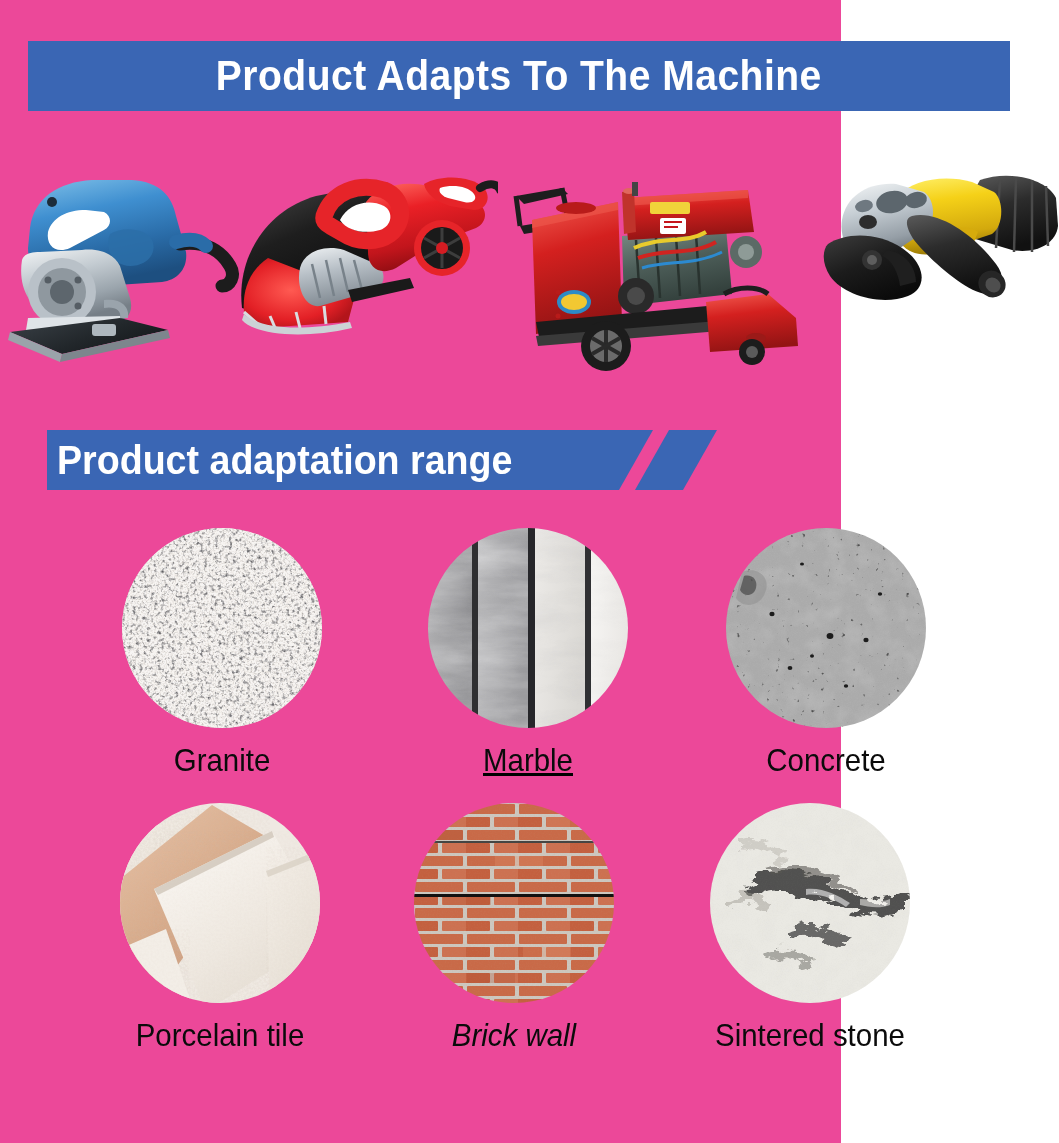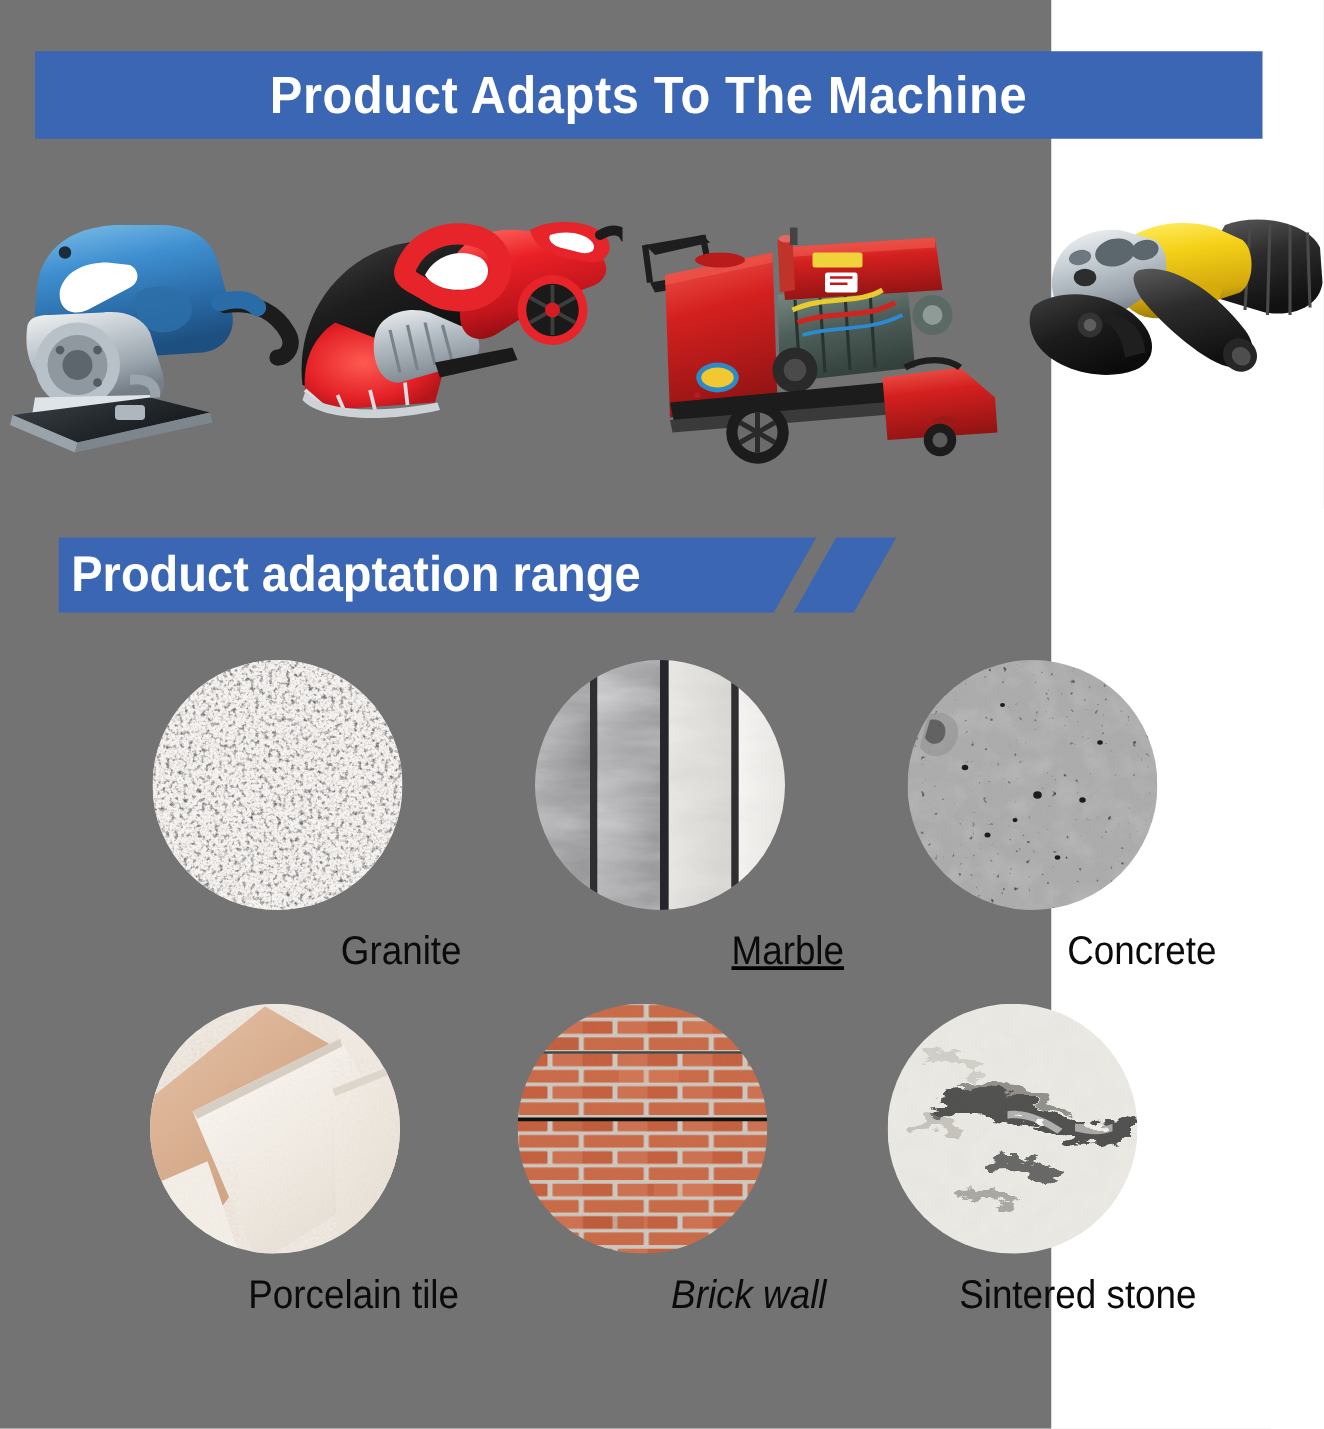--- a/index.html
+++ b/index.html
@@ -10,21 +10,21 @@
     height: 1143px;
     background: #ffffff;
     font-family: "Liberation Sans", sans-serif;
     overflow: hidden;
   }
 
   .page {
     position: relative;
     width: 841px;
     height: 1143px;
-    background: #737373;
+    background: #ec4899;
   }
 
   
   .title-banner {
     position: absolute;
     left: 28px;
     top: 41px;
     width: 982px;
     height: 70px;
     background: #3a66b4;
@@ -89,21 +89,21 @@
   }
   .mat-row {
     position: relative;
     width: 1059px;
     height: 275px;
   }
   .mat-cell {
     position: absolute;
     top: 0;
     width: 320px;
-    text-align: right;
+    text-align: center;
   }
   .mat-circle {
     width: 200px;
     height: 200px;
     margin: 0 auto;
     border-radius: 50%;
     overflow: hidden;
     position: relative;
   }
   .mat-circle svg { display: block; width: 200px; height: 200px; }

